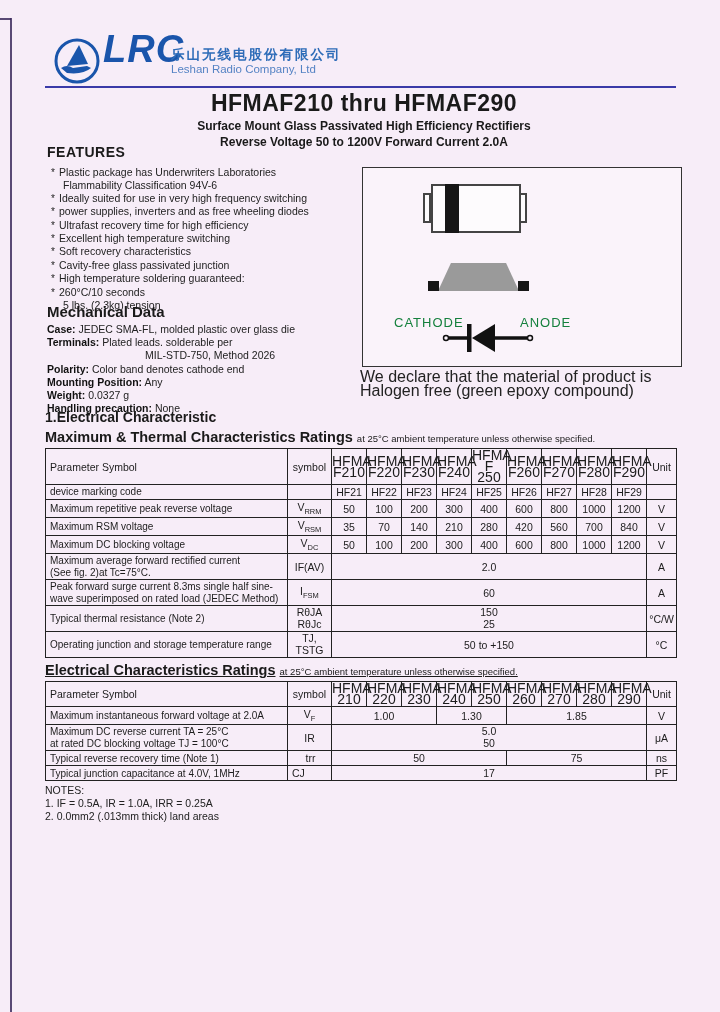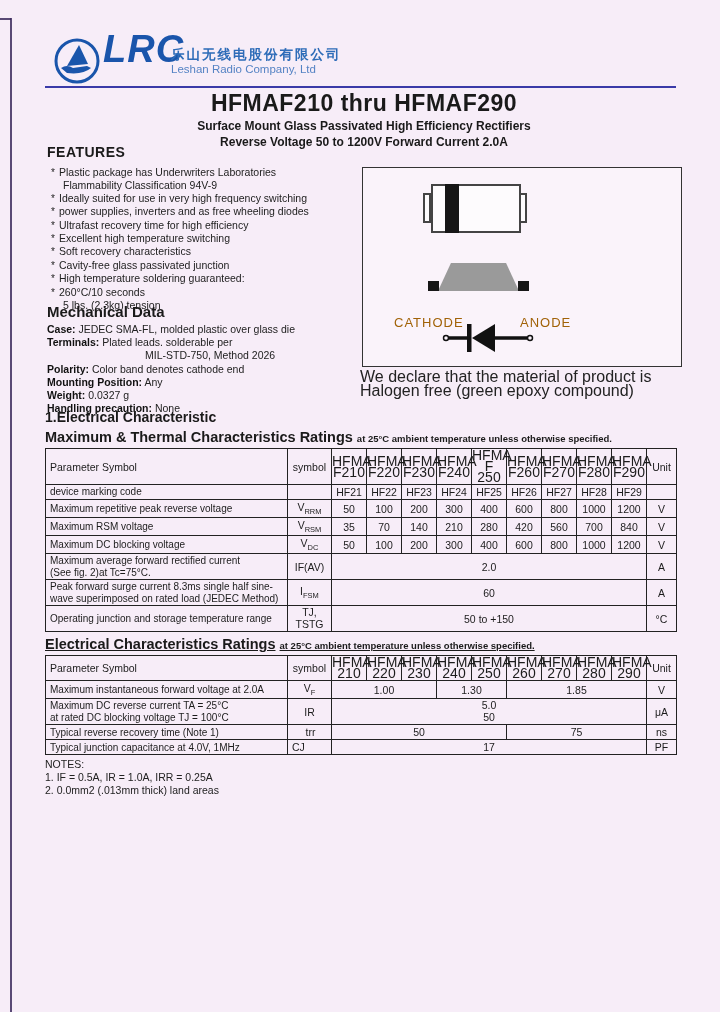--- a/index.html
+++ b/index.html
@@ -34,29 +34,29 @@
   
   .diagbox{position:absolute;left:362px;top:167px;width:318px;height:198px;background:#faf3fa;border:1px solid #333;}
   .pkg-body{position:absolute;left:68px;top:16px;width:90px;height:49px;background:#fdfbfd;border:2px solid #444;box-sizing:border-box;}
   .pkg-band{position:absolute;left:12px;top:-2px;width:14px;height:49px;background:#161616;}
   .tab{position:absolute;width:8px;height:30px;background:#fdfbfd;border:2px solid #444;box-sizing:border-box;top:25px;}
   .tab.l{left:60px;}
   .tab.r{left:156px;}
   .side-body{position:absolute;left:75px;top:95px;width:81px;height:28px;background:#9a9a9a;clip-path:polygon(16% 0,84% 0,100% 100%,0 100%);}
   .lead{position:absolute;width:11px;height:10px;background:#161616;top:113px;}
   .lead.l{left:65px;} .lead.r{left:155px;}
-  .pol-label{position:absolute;top:147px;font-size:13px;color:#a16207;letter-spacing:1px;}
+  .pol-label{position:absolute;top:147px;font-size:13px;color:#15803d;letter-spacing:1px;}
   .pol-label.c{left:31px;} .pol-label.a{left:157px;}
   .diode-svg{position:absolute;left:78px;top:152px;}
   .declare{position:absolute;left:360px;top:370px;width:320px;font-size:16px;line-height:13.5px;color:#222;}
   
   .elec{position:absolute;left:45px;top:409px;width:632px;}
   .h-elec{margin:0;font-size:14px;}
   .tbl-title{margin:4px 0 3px 0;font-size:14.5px;font-weight:bold;}
-  .tbl-title .cond{font-size:9.5px;font-weight:bold;}
+  .tbl-title .cond{font-size:9.5px;font-weight:normal;}
   .tbl-title.u span{text-decoration:underline;}
   table{border-collapse:collapse;table-layout:fixed;width:631px;margin-bottom:2px;}
   col.c-param{width:242px;} col.c-sym{width:44px;} col.c-dev{width:35px;} col.c-unit{width:30px;}
   th,td{border:1px solid #222;padding:1px 2px;font-weight:normal;font-size:10.5px;text-align:center;vertical-align:middle;color:#1c1c1c;}
   td.param{font-size:10px;text-align:left;padding-left:4px;line-height:11.5px;}
   th.param{text-align:left;padding-left:4px;}
   .pre{white-space:pre-line;line-height:11.5px;}
   th.dev{font-size:14px;line-height:11px;padding:1px 0;}
   sub{font-size:7.5px;}
   .notes{margin-top:3px;font-size:10.5px;line-height:13px;color:#222;}
@@ -82,21 +82,21 @@
 
   <div class="title-block">
     <div class="t-main">HFMAF210  thru HFMAF290</div>
     <div class="t-sub">Surface Mount Glass Passivated High Efficiency Rectifiers</div>
     <div class="t-sub">Reverse Voltage 50 to 1200V Forward Current 2.0A</div>
   </div>
 
   <section class="features">
     <h2>FEATURES</h2>
     <div class="feat"><span class="mark">*</span><span>Plastic package has Underwriters Laboratories</span></div>
-    <div class="feat ind"><span class="mark"></span><span>Flammability Classification 94V-9</span></div>
+    <div class="feat ind"><span class="mark"></span><span>Flammability Classification 94V-6</span></div>
     <div class="feat"><span class="mark">*</span><span>Ideally suited for use in very high frequency switching</span></div>
     <div class="feat"><span class="mark">*</span><span>power supplies, inverters and as free wheeling diodes</span></div>
     <div class="feat"><span class="mark">*</span><span>Ultrafast recovery time for high efficiency</span></div>
     <div class="feat"><span class="mark">*</span><span>Excellent high temperature switching</span></div>
     <div class="feat"><span class="mark">*</span><span>Soft recovery characteristics</span></div>
     <div class="feat"><span class="mark">*</span><span>Cavity-free glass passivated junction</span></div>
     <div class="feat"><span class="mark">*</span><span>High temperature soldering guaranteed:</span></div>
     <div class="feat"><span class="mark">*</span><span>260°C/10 seconds</span></div>
     <div class="feat ind"><span class="mark"></span><span>5 lbs. (2.3kg) tension</span></div>
   </section>
@@ -247,20 +247,28 @@
         <td colspan="9">2.0</td>
         <td>A</td>
       </tr>
       <tr>
         <td class="param">Peak forward surge current 8.3ms single half sine-wave superimposed on rated load (JEDEC Method)</td>
         <td><span>I</span><sub>FSM</sub></td>
         <td colspan="9">60</td>
         <td>A</td>
       </tr>
       <tr>
+        <td class="param">Typical thermal resistance (Note 2)</td>
+        <td class="pre">RθJA
+RθJc</td>
+        <td colspan="9" class="pre">150
+25</td>
+        <td>°C/W</td>
+      </tr>
+      <tr>
         <td class="param">Operating junction and storage temperature range</td>
         <td class="pre">TJ,
 TSTG</td>
         <td colspan="9">50 to +150</td>
         <td>°C</td>
       </tr>
     </tbody>
       </table>
 
     <div class="tbl-title u">

